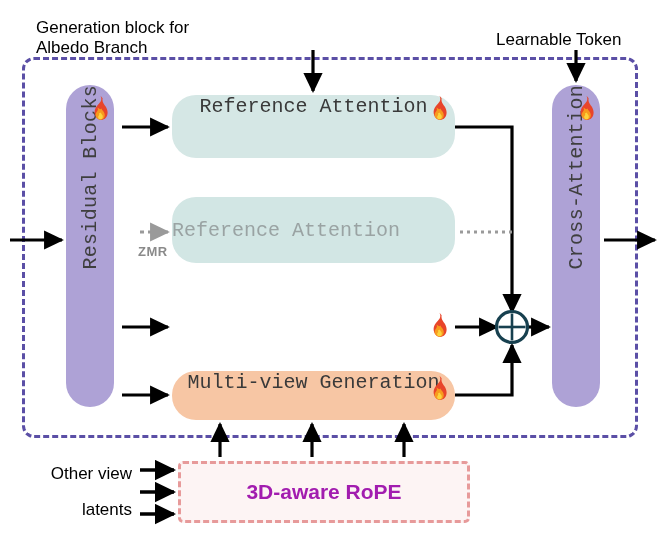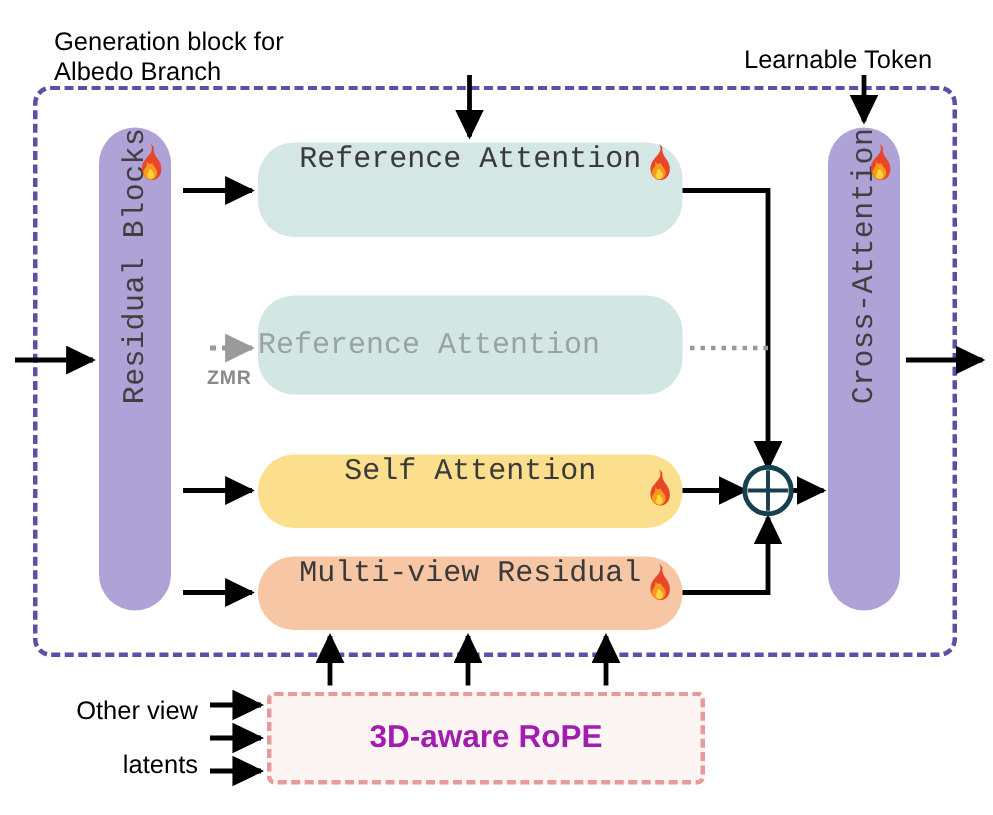--- a/index.html
+++ b/index.html
@@ -181,26 +181,23 @@
   </div>
 
   <div class="block" id="blk-refattn">
     <span>Reference Attention</span>
   </div>
 
   <div class="block" id="blk-refattn-share">
     <span>Reference Attention</span>
   </div>
 
-  <div class="block" id="blk-selfattn">
-    <span>Self Attention</span>
-  </div>
 
   <div class="block" id="blk-multiview">
-    <span>Multi-view Residual</span>
+    <span>Multi-view Generation</span>
   </div>
 
   <div id="blk-rope">
     <span>3D-aware RoPE</span>
   </div>
 
   <div id="zmr-label">ZMR</div>
 
   <svg class="svg-layer" viewBox="0 0 662 543">
     <defs>

